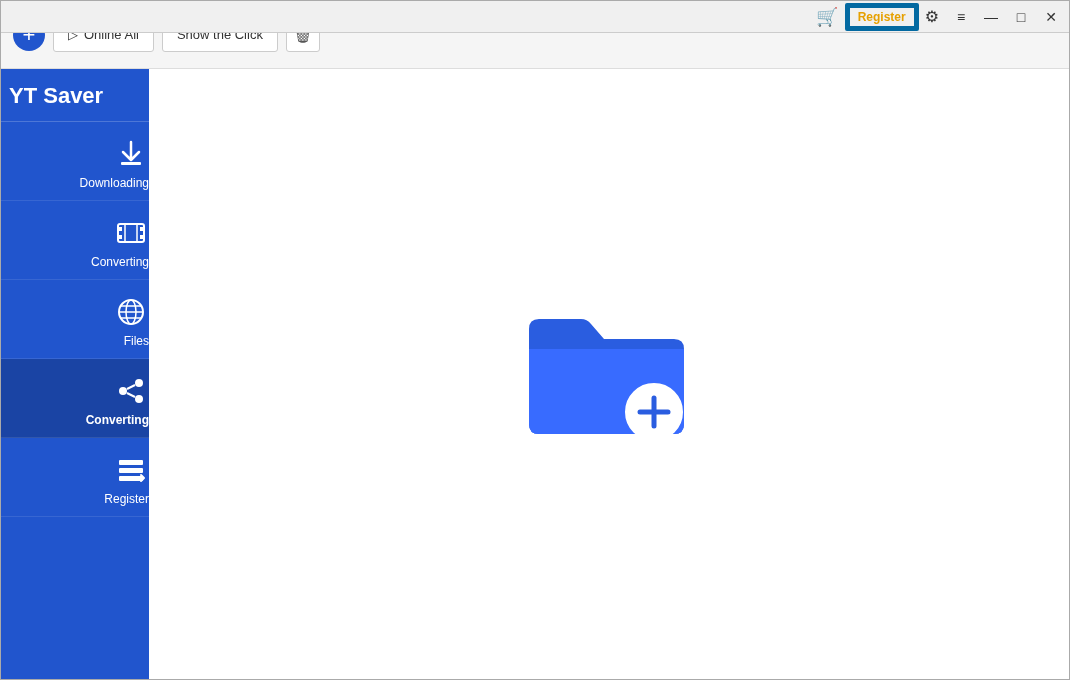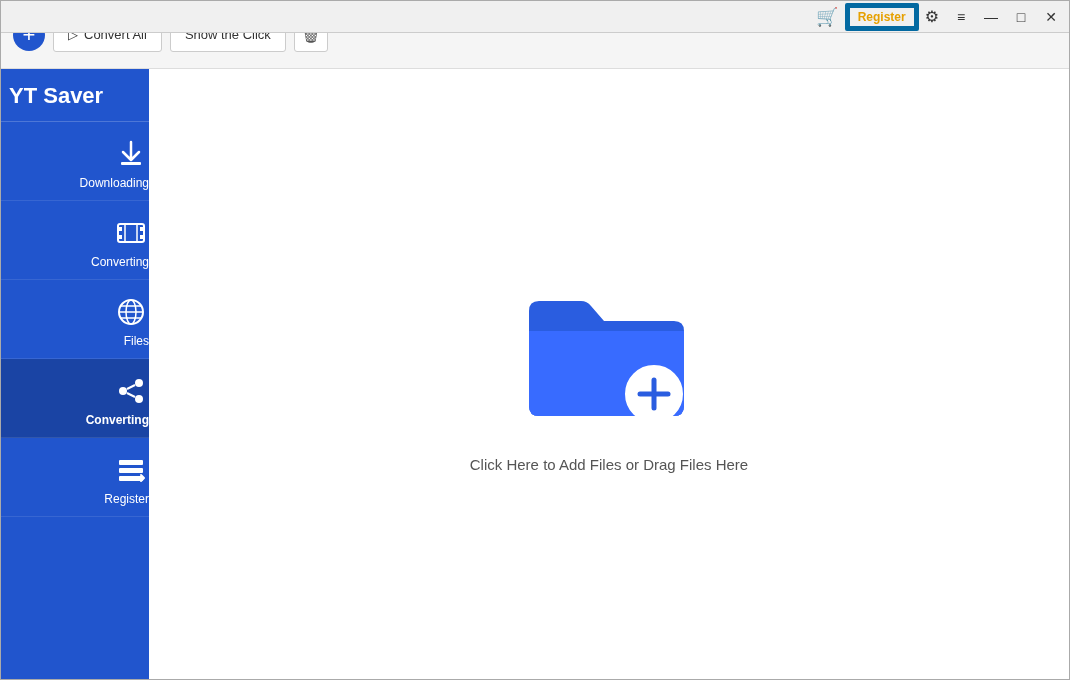--- a/index.html
+++ b/index.html
@@ -240,21 +240,21 @@
       <button class="win-btn close">✕</button>
     </div>
   </div>
 
   <div class="toolbar">
     <button class="toolbar-add-btn">
       <span>+</span>
     </button>
     <button class="toolbar-btn">
       <span>▷</span>
-      <span>Convert All</span>
+      <span>Online All</span>
     </button>
     <button class="toolbar-btn">
       <span>Show the Click</span>
     </button>
     <button class="toolbar-delete-btn">
       <span>🗑</span>
     </button>
   </div>
 
   <div class="app-body">
@@ -336,17 +336,16 @@
 
             <path d="M10 55 L165 55 L165 130 Q165 140 155 140 L20 140 Q10 140 10 130 Z" fill="#3366ff"></path>
 
             <path d="M10 55 L10 130 Q10 140 20 140 L155 140 Q165 140 165 130 L165 55 Z" fill="#4478ff" opacity="0.3"></path>
 
             <circle cx="135" cy="118" r="28" fill="white" stroke="white" stroke-width="2"></circle>
             <line x1="135" y1="104" x2="135" y2="132" stroke="#2a5de0" stroke-width="5" stroke-linecap="round"></line>
             <line x1="121" y1="118" x2="149" y2="118" stroke="#2a5de0" stroke-width="5" stroke-linecap="round"></line>
           </svg>
         </div>
-        <span class="drop-text">Click Here to Add Files or Drag Files Here</span>
       </div>
     </div>
   </div>
 </div>
 
 </body></html>

